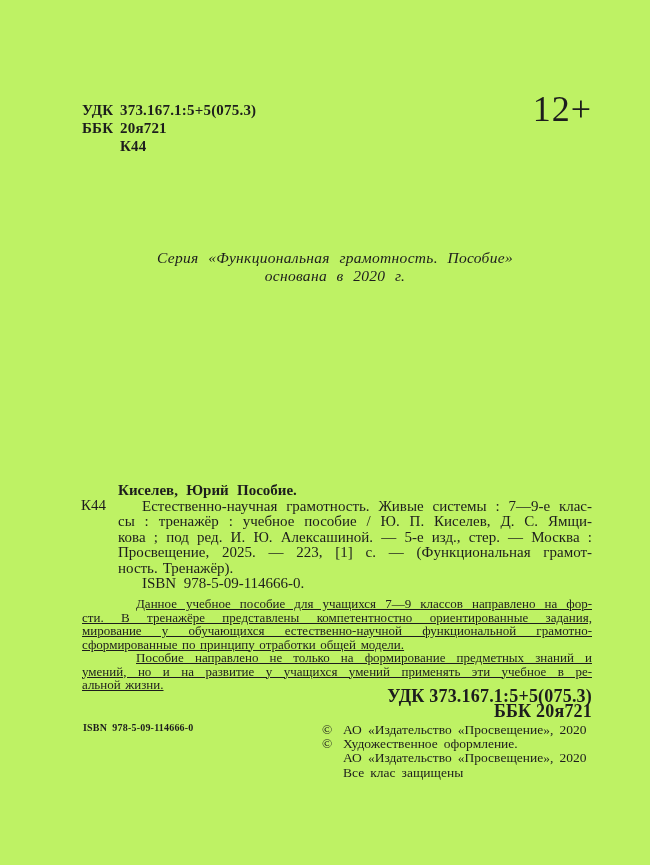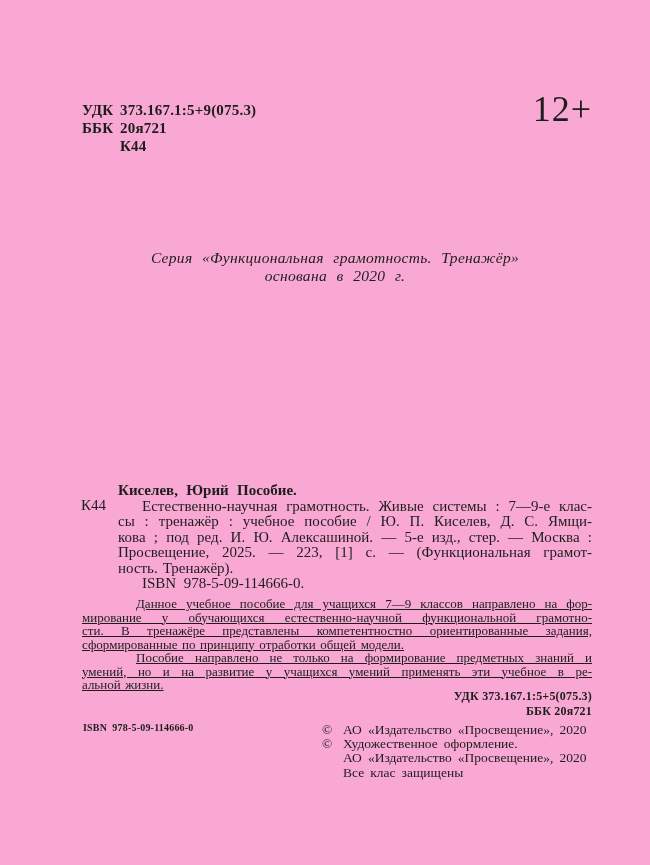--- a/index.html
+++ b/index.html
@@ -1,20 +1,20 @@
 <!DOCTYPE html>
 <html><head>
 <meta charset="utf-8">
 <style>
   html, body { margin: 0; padding: 0; background: #e8e8e8; }
   #page {
     position: relative;
     width: 650px; height: 865px;
     margin: 0 auto;
-    background: #f9a8d4;
+    background: #bef264;
     color: #1d1d1d;
     font-family: "Liberation Serif", "DejaVu Serif", serif;
     overflow: hidden;
   }
   .just { text-align: justify; text-align-last: justify; }
 
   
   #top-codes {
     position: absolute; left: 82px; top: 101px;
     font-weight: bold; font-size: 15px; line-height: 18px;
@@ -53,21 +53,21 @@
   #annotation {
     position: absolute; left: 82px; top: 597px; width: 510px;
     font-size: 13px; line-height: 13.5px; word-spacing: 0.1em; text-decoration: underline;
   }
   #annotation .indent { padding-left: 54px; }
 
   
   #bottom-codes {
     position: absolute; right: 58px; top: 689px;
     text-align: right; font-weight: bold;
-    font-size: 12px; line-height: 15px; letter-spacing: 0.2px;
+    font-size: 18px; line-height: 15px; letter-spacing: 0.2px;
   }
 
   
   #footer-isbn {
     position: absolute; left: 83px; top: 722px;
     font-weight: bold; font-size: 10px; word-spacing: 0.25em;
     letter-spacing: 0.2px;
   }
   #copyright {
     position: absolute; left: 322px; top: 723px;
@@ -77,54 +77,54 @@
   .cr-sign { width: 21px; flex: 0 0 21px; }
 </style>
 </head>
 <body>
 
 <div id="page">
 
   <div id="top-codes">
     <div class="coderow">
       <span class="codelabel">УДК</span>
-      <span>373.167.1:5+9(075.3)</span>
+      <span>373.167.1:5+5(075.3)</span>
     </div>
     <div class="coderow">
       <span class="codelabel">ББК</span>
       <span>20я721</span>
     </div>
     <div class="coderow">
       <span class="codelabel"></span>
       <span>К44</span>
     </div>
   </div>
 
   <div id="age-badge">12+</div>
 
   <div id="series">
-    <div>Серия «Функциональная грамотность. Тренажёр»</div>
+    <div>Серия «Функциональная грамотность. Пособие»</div>
     <div>основана в 2020 г.</div>
   </div>
 
   <div id="card">
     <div class="author">Киселев, Юрий Пособие.</div>
     <div class="margin-code">К44</div>
     <div class="just first-line">Естественно-научная грамотность. Живые системы : 7—9-е клас-</div>
     <div class="just">сы : тренажёр : учебное пособие / Ю. П. Киселев, Д. С. Ямщи-</div>
     <div class="just">кова ; под ред. И. Ю. Алексашиной. — 5-е изд., стер. — Москва :</div>
     <div class="just">Просвещение, 2025. — 223, [1] с. — (Функциональная грамот-</div>
     <div>ность. Тренажёр).</div>
     <div class="isbn-line">ISBN 978-5-09-114666-0.</div>
   </div>
 
   <div id="annotation">
     <div class="just indent">Данное учебное пособие для учащихся 7—9 классов направлено на фор-</div>
+    <div class="just">сти. В тренажёре представлены компетентностно ориентированные задания,</div>
     <div class="just">мирование у обучающихся естественно-научной функциональной грамотно-</div>
-    <div class="just">сти. В тренажёре представлены компетентностно ориентированные задания,</div>
     <div>сформированные по принципу отработки общей модели.</div>
     <div class="just indent">Пособие направлено не только на формирование предметных знаний и</div>
     <div class="just">умений, но и на развитие у учащихся умений применять эти учебное в ре-</div>
     <div>альной жизни.</div>
   </div>
 
   <div id="bottom-codes">
     <div>УДК 373.167.1:5+5(075.3)</div>
     <div>ББК 20я721</div>
   </div>

